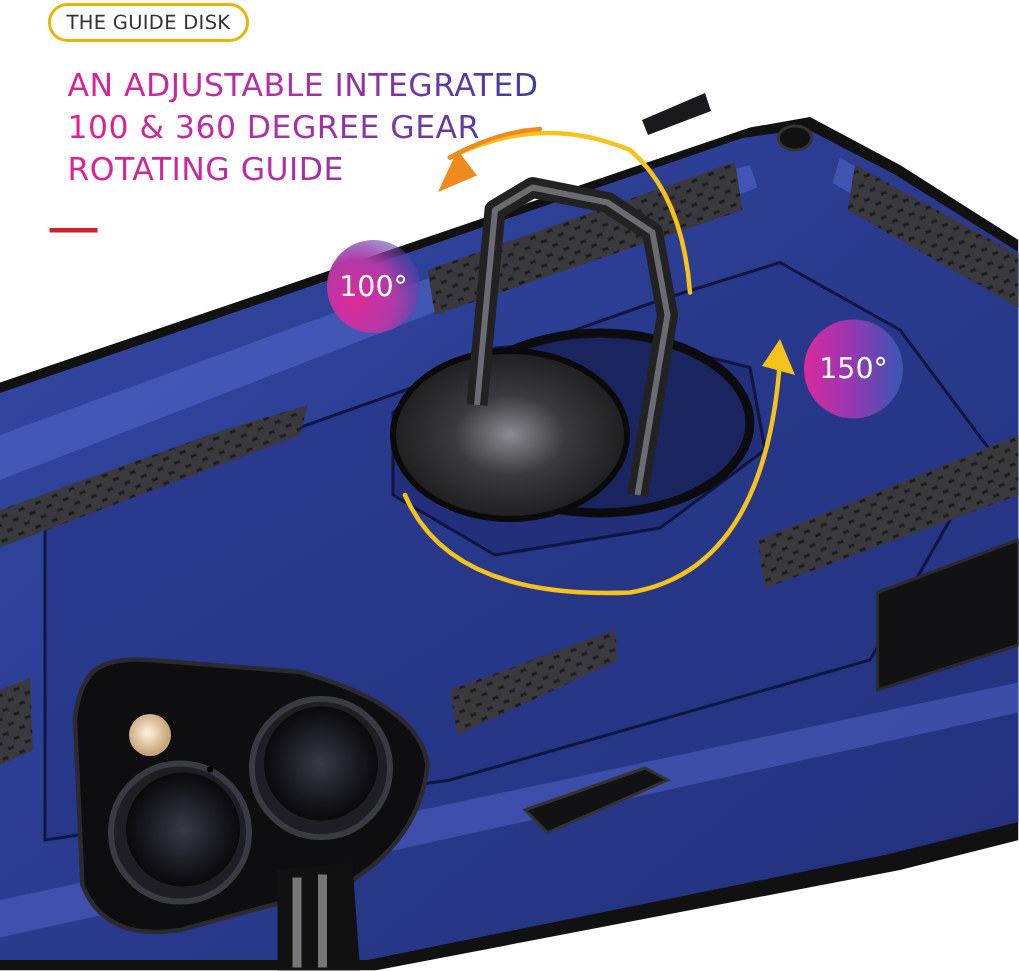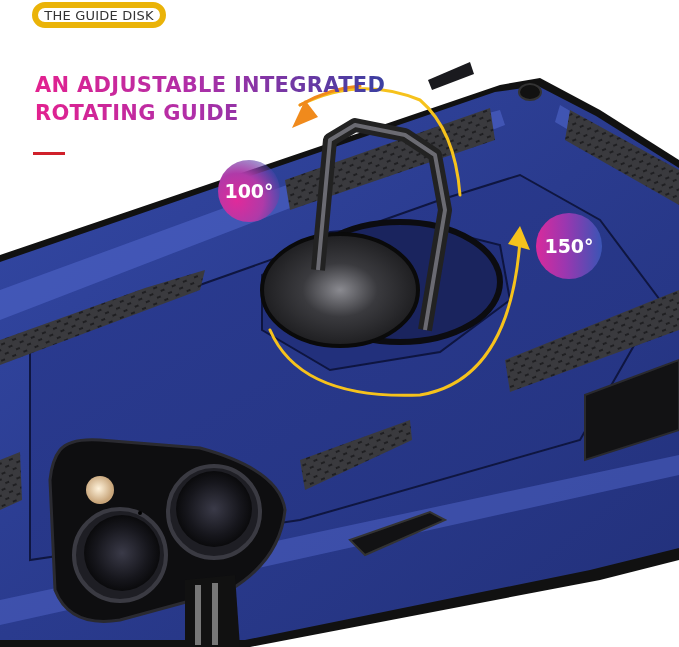--- a/index.html
+++ b/index.html
@@ -1,38 +1,37 @@
 <!DOCTYPE html>
 <html><head>
 <meta charset="utf-8">
 <style>
   html, body { margin:0; padding:0; background:#fff; }
   body { width:679px; height:647px; position:relative; overflow:hidden; font-family:"DejaVu Sans", sans-serif; }
   .pill {
     position:absolute; left:32px; top:2px; width:134px; height:26px;
-    border:6px solid #eab308; border-radius:14px; box-sizing:border-box;
+    border:2px solid #eab308; border-radius:14px; box-sizing:border-box;
     display:flex; align-items:center; justify-content:center;
     font-family:"DejaVu Sans", sans-serif; font-size:13px; color:#333; background:#fff;
     letter-spacing:0.2px; z-index:5;
   }
   .headline {
-    position:absolute; left:35px; top:43px; z-index:5;
-    font-family:"DejaVu Sans", sans-serif; font-weight:bold; font-size:21px; line-height:28px;
+    position:absolute; left:45px; top:43px; z-index:5;
+    font-family:"DejaVu Sans", sans-serif; font-weight:normal; font-size:21px; line-height:28px;
     background:linear-gradient(90deg,#e3218f 0%,#b02fa8 45%,#3a3fa0 100%);
     -webkit-background-clip:text; background-clip:text; color:transparent;
     letter-spacing:0.3px;
-    margin-top:28px;
   }
   .headline div { white-space:nowrap; }
   .red-rule { position:absolute; left:33px; top:152px; width:32px; height:3px; background:#d0202a; z-index:5; }
   .scene { position:absolute; inset:0; }
   .badge {
     position:absolute; border-radius:50%;
     display:flex; align-items:center; justify-content:center;
-    color:#fff; font-weight:bold; font-family:"DejaVu Sans", sans-serif; font-size:19px; z-index:6;
+    color:#fff; font-weight:normal; font-family:"DejaVu Sans", sans-serif; font-size:19px; z-index:6;
   }
   .badge-100 { left:218px; top:160px; width:62px; height:62px;
     background:radial-gradient(circle at 30% 65%, #e02a9a 0%, #b03aa8 45%, rgba(60,70,170,0.5) 80%, rgba(60,70,170,0) 100%); }
   .badge-360 { left:536px; top:213px; width:66px; height:66px;
     background:linear-gradient(90deg,#d92a9c 0%,#9a37b0 45%,#3a55b5 100%); }
 </style>
 </head>
 <body>
 
 <div class="scene">
@@ -130,19 +129,20 @@
       <rect x="195" y="585" width="6" height="60" fill="#777"></rect>
       <rect x="212" y="583" width="6" height="62" fill="#777"></rect>
     </g>
   </svg>
 </div>
 
 <div class="pill">THE GUIDE DISK</div>
 
 <div class="headline">
   <div>AN ADJUSTABLE INTEGRATED</div>
+  <div>100 &amp; 360 DEGREE GEAR</div>
   <div>ROTATING GUIDE</div>
 </div>
 
 <div class="red-rule"></div>
 
 <div class="badge badge-100">100°</div>
 <div class="badge badge-360">150°</div>
 
 </body></html>

